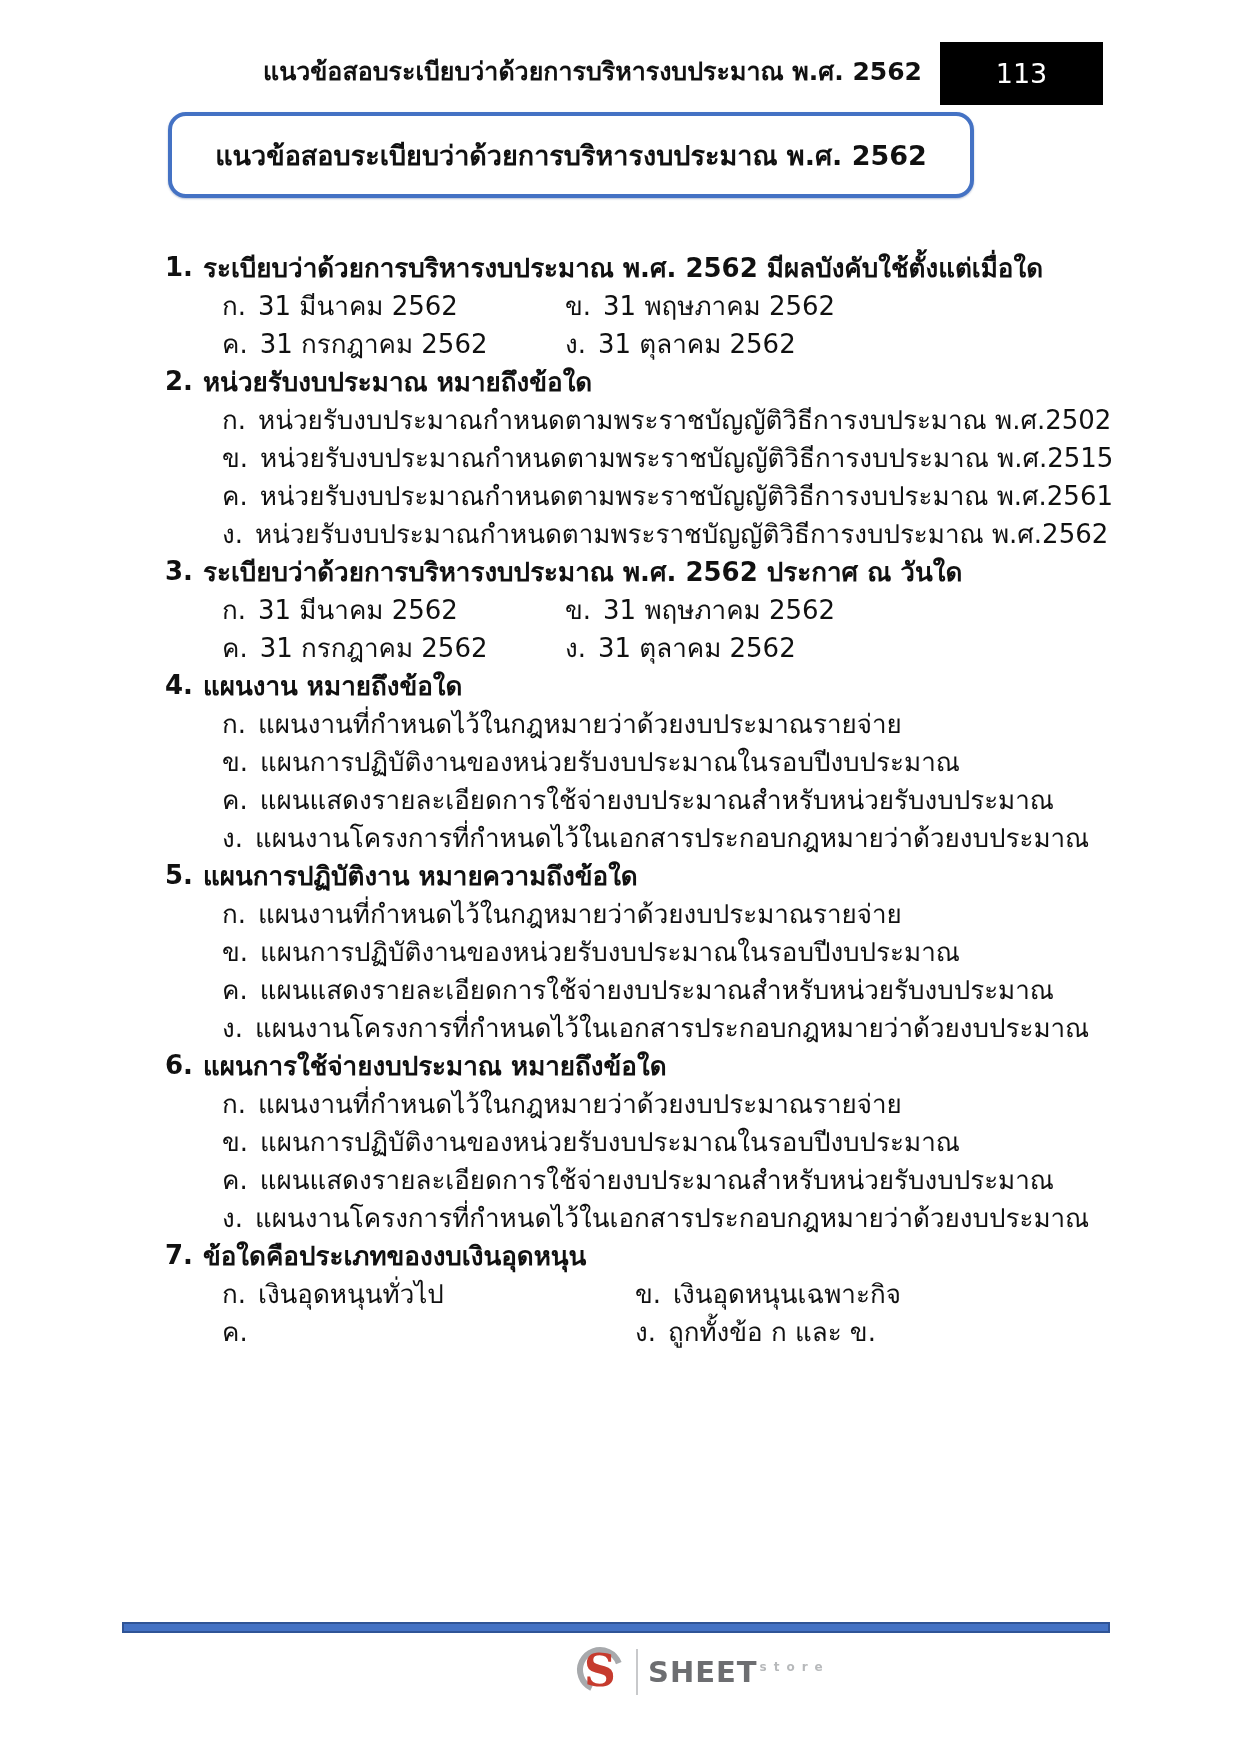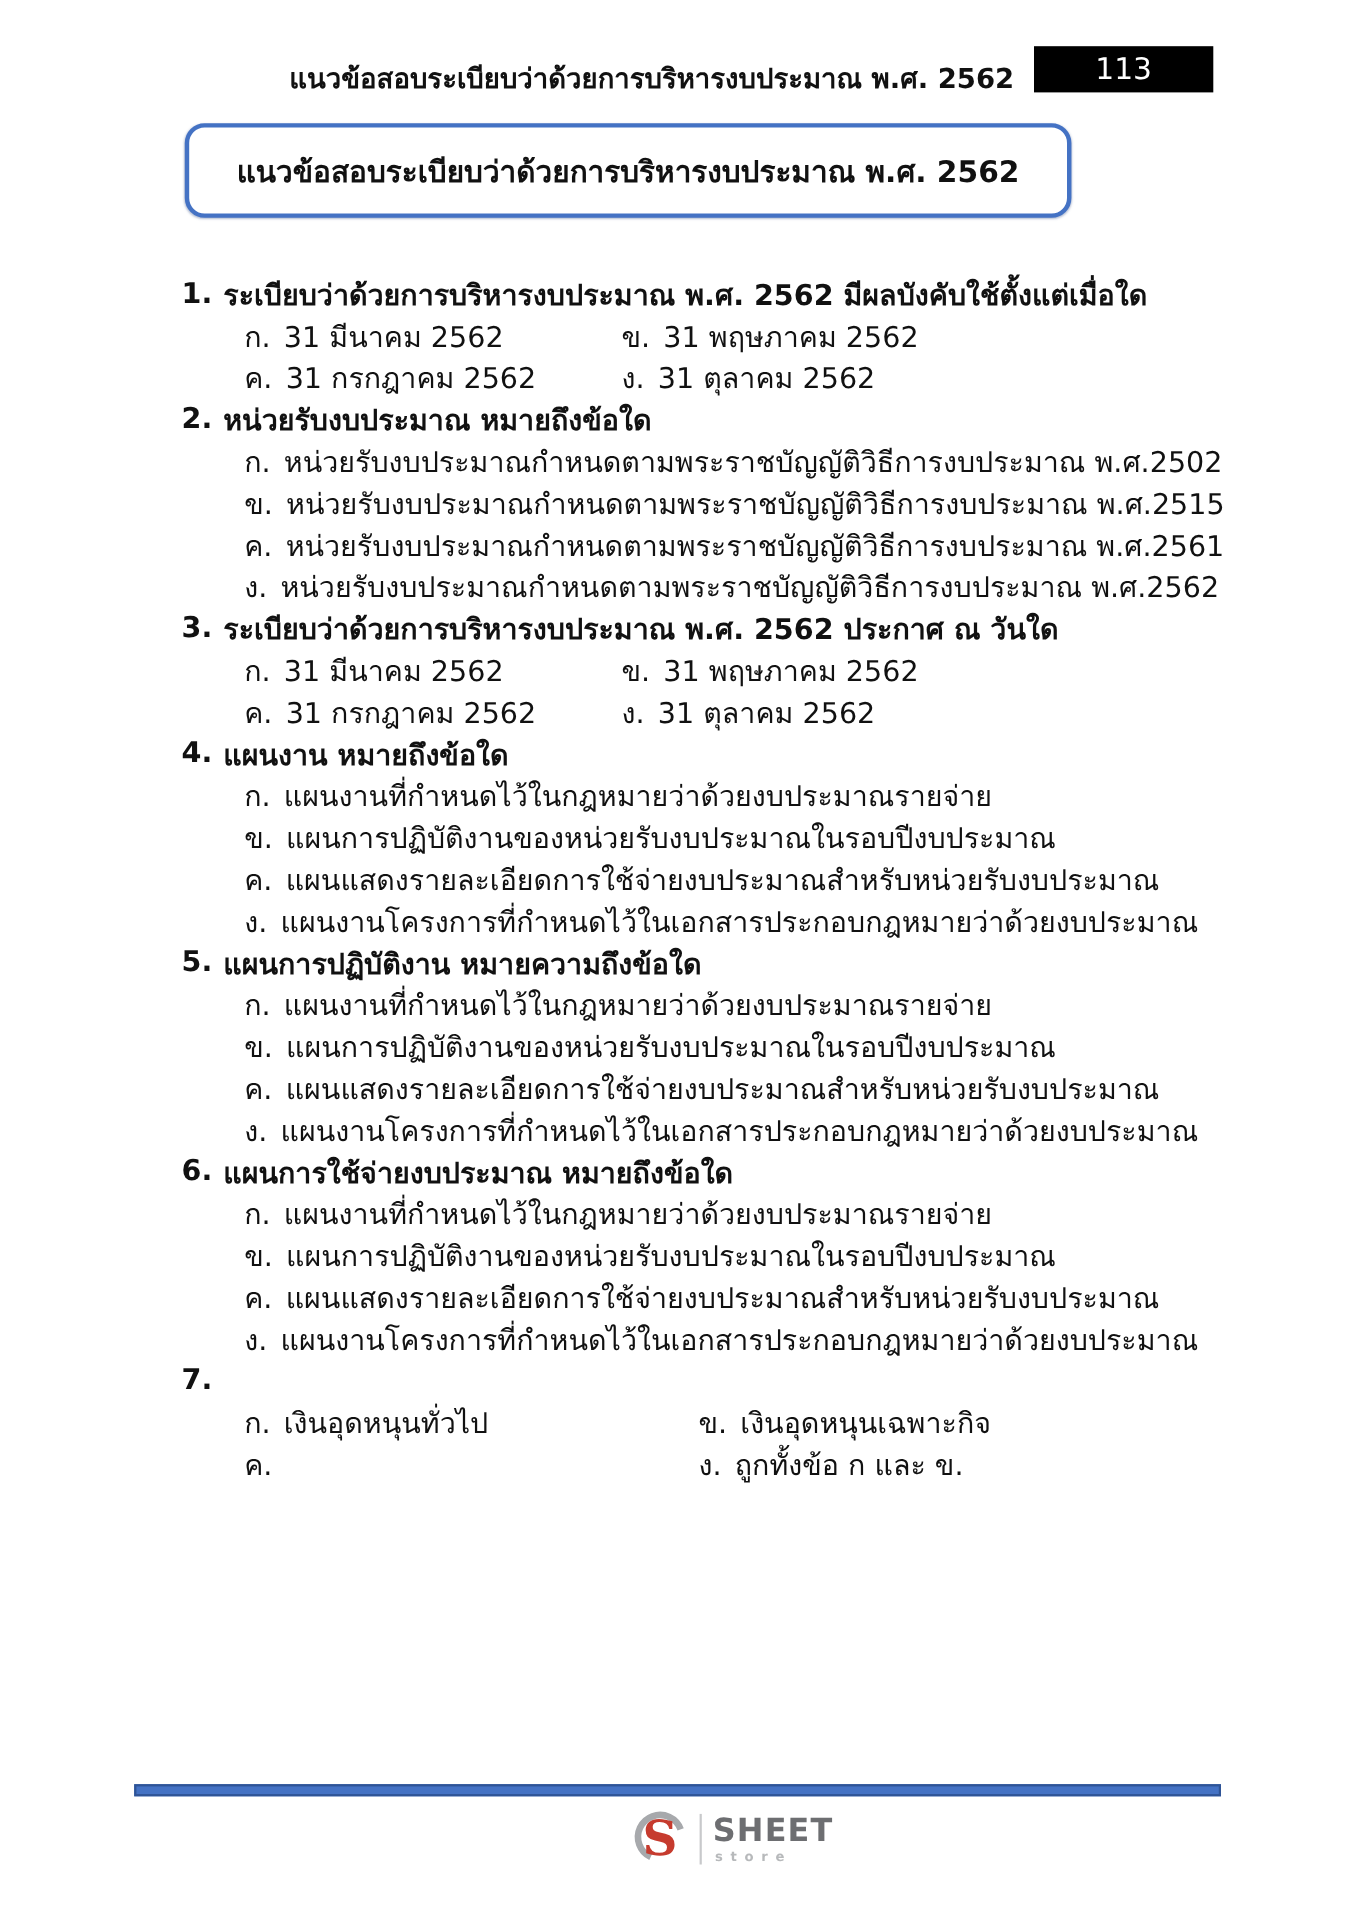--- a/index.html
+++ b/index.html
@@ -21,21 +21,21 @@
   }
   .page{position:absolute;inset:0;background:#ffffff;overflow:hidden;}
 
   
   .running-header{
     position:absolute;top:42px;right:318px;height:58px;
     display:flex;align-items:center;
     font-size:25px;font-weight:600;white-space:nowrap;
   }
   .page-tab{
-    position:absolute;top:42px;left:940px;width:163px;height:42px;
+    position:absolute;top:42px;left:940px;width:163px;height:63px;
     background:var(--page-tab-bg);color:var(--page-tab-text);
     display:flex;align-items:center;justify-content:center;
     font-size:27px;font-weight:500;
   }
 
   
   .title-box{
     position:absolute;top:112px;left:168px;width:806px;height:86px;
     border:4px solid var(--accent-blue);border-radius:18px;
     box-shadow:0 1px 2px rgba(40,70,130,.35);
@@ -64,21 +64,21 @@
   
   .footer-bar{
     position:absolute;top:1622px;left:122px;width:988px;height:11px;
     background:var(--accent-blue);border:2px solid var(--bar-border);
   }
   .footer-logo{
     position:absolute;top:1645px;left:574px;
     display:flex;align-items:center;gap:10px;
   }
   .logo-divider{width:2px;height:46px;background:#c8c9cb;}
-  .logo-text-col{display:flex;flex-direction:column;line-height:1;}
+  .logo-text-col{display:flex;flex-direction:row;line-height:1;}
   .logo-name{font-size:29px;font-weight:bold;color:var(--logo-dark-gray);letter-spacing:1px;}
   .logo-sub{font-size:12px;color:var(--logo-light-gray);letter-spacing:7px;margin-top:3px;padding-left:2px;font-weight:bold;}
 </style>
 </head>
 <body>
 
 <div class="page">
 
   <div class="running-header">แนวข้อสอบระเบียบว่าด้วยการบริหารงบประมาณ พ.ศ. 2562</div>
 
@@ -235,20 +235,21 @@
           <div class="option">
             <span class="option-label">ง.</span>
             <span>แผนงานโครงการที่กำหนดไว้ในเอกสารประกอบกฎหมายว่าด้วยงบประมาณ</span>
           </div>
         </div>
   </div>
 
   <div class="question">
     <div class="q-heading">
       <span class="q-number">7.</span>
+      <span>ข้อใดคือประเภทของงบเงินอุดหนุน</span>
     </div>
     <div class="options options-grid-wide">
           <div class="option">
             <span class="option-label">ก.</span>
             <span>เงินอุดหนุนทั่วไป</span>
           </div>
           <div class="option">
             <span class="option-label">ข.</span>
             <span>เงินอุดหนุนเฉพาะกิจ</span>
           </div>

